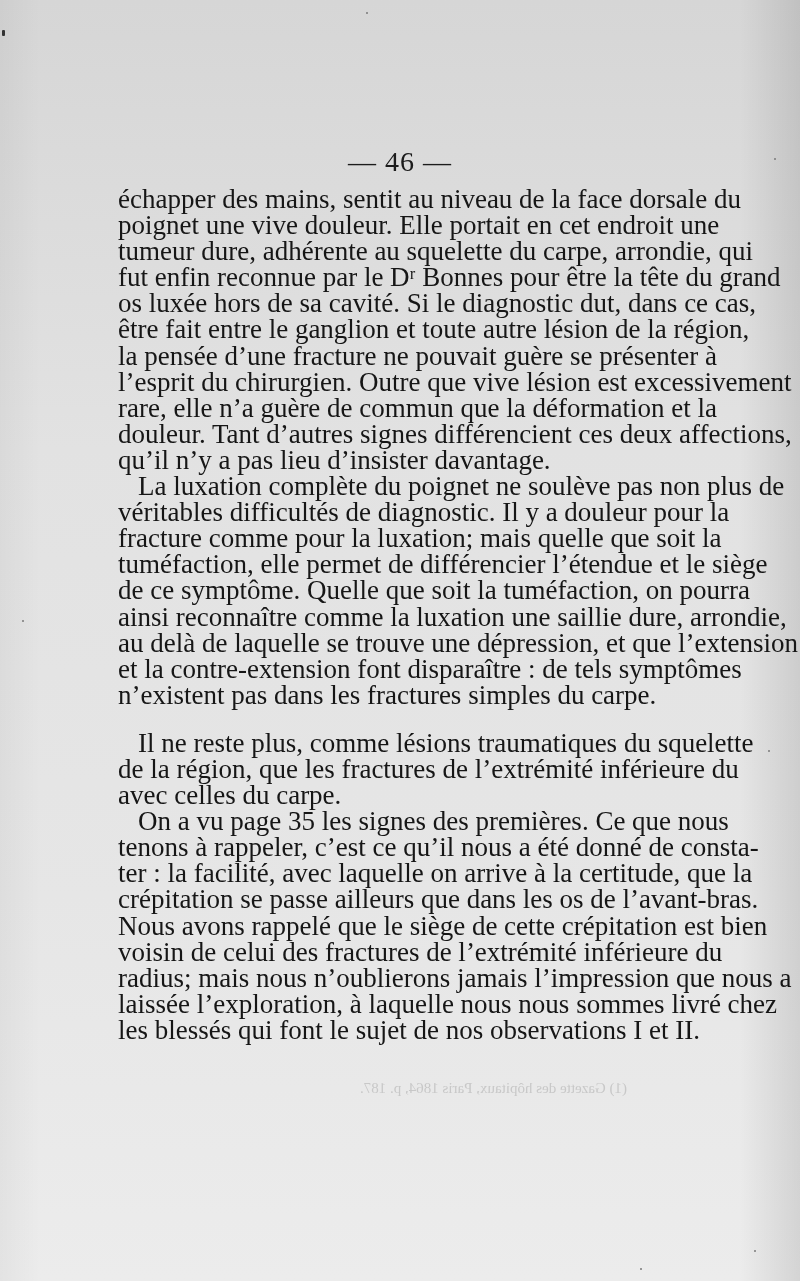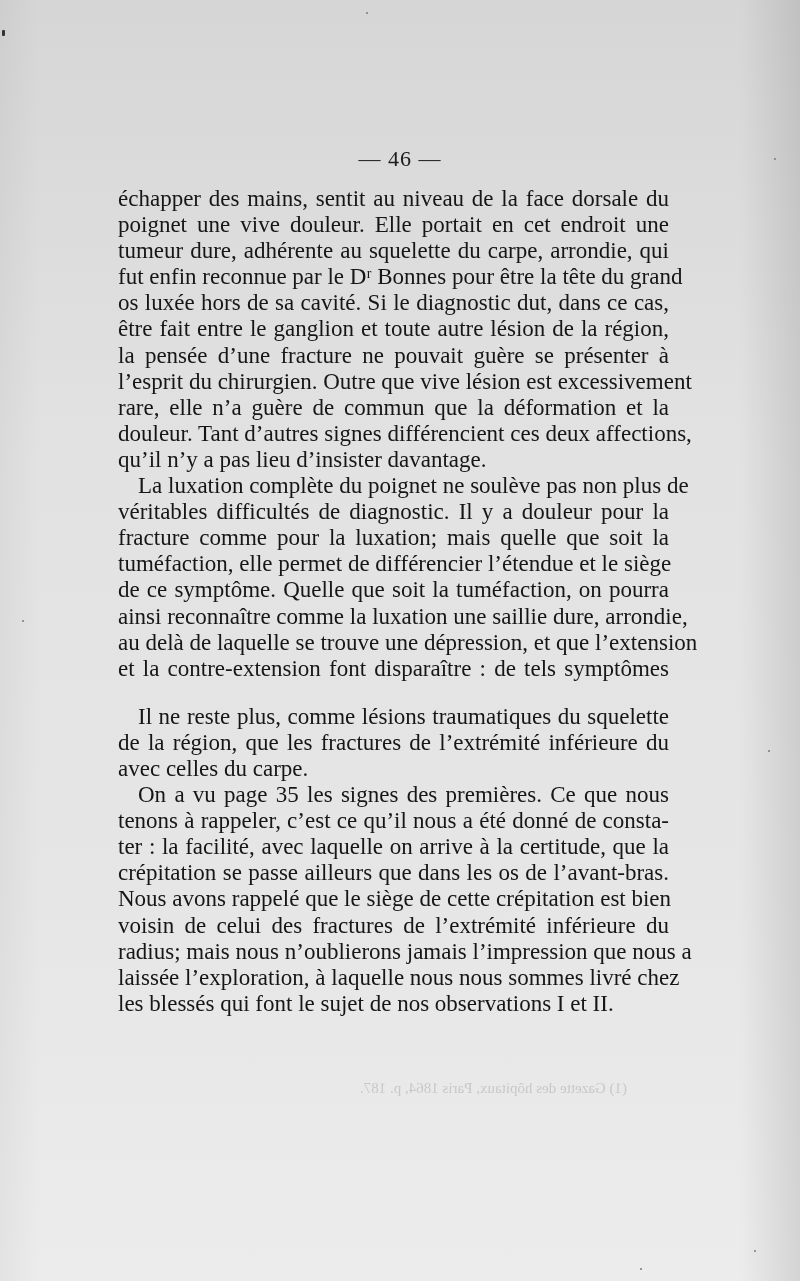--- a/index.html
+++ b/index.html
@@ -25,32 +25,32 @@
         linear-gradient(to left, rgba(0,0,0,0.10) 0px, rgba(0,0,0,0) 60px),
         linear-gradient(to bottom, #d6d6d6 0%, #e2e2e2 35%, #e6e6e6 70%, #ececec 100%);
     }
     .page-number {
       position: absolute;
       top: 146px;
       left: 0;
       width: 800px;
       text-align: center;
       font-family: "Liberation Serif", serif;
-      font-size: 22px;
+      font-size: 28px;
       color: #1c1c1c;
       letter-spacing: 1px;
     }
     .text-block {
       position: absolute;
       left: 118px;
       top: 186px;
       width: 551px;
       color: #161616;
       font-family: "Liberation Serif", serif;
-      font-size: 23px;
+      font-size: 27px;
       line-height: 26.1px;
     }
     .line {
       display: block;
       text-align: justify;
       text-align-last: justify;
       white-space: nowrap;
       height: 26.1px;
     }
     .line.last {
@@ -110,20 +110,21 @@
       </div>
       <div class="paragraph">
         <span class="line indent">La luxation complète du poignet ne soulève pas non plus de</span>
         <span class="line">véritables difficultés de diagnostic. Il y a douleur pour la</span>
         <span class="line">fracture comme pour la luxation; mais quelle que soit la</span>
         <span class="line">tuméfaction, elle permet de différencier l’étendue et le siège</span>
         <span class="line">de ce symptôme. Quelle que soit la tuméfaction, on pourra</span>
         <span class="line">ainsi reconnaître comme la luxation une saillie dure, arrondie,</span>
         <span class="line">au delà de laquelle se trouve une dépression, et que l’extension</span>
         <span class="line">et la contre-extension font disparaître : de tels symptômes</span>
+        <span class="line last">n’existent pas dans les fractures simples du carpe.</span>
       </div>
       <div class="para-gap"></div>
       <div class="paragraph">
         <span class="line indent">Il ne reste plus, comme lésions traumatiques du squelette</span>
         <span class="line">de la région, que les fractures de l’extrémité inférieure du</span>
         <span class="line last">avec celles du carpe.</span>
       </div>
       <div class="paragraph">
         <span class="line indent">On a vu page 35 les signes des premières. Ce que nous</span>
         <span class="line">tenons à rappeler, c’est ce qu’il nous a été donné de consta-</span>

